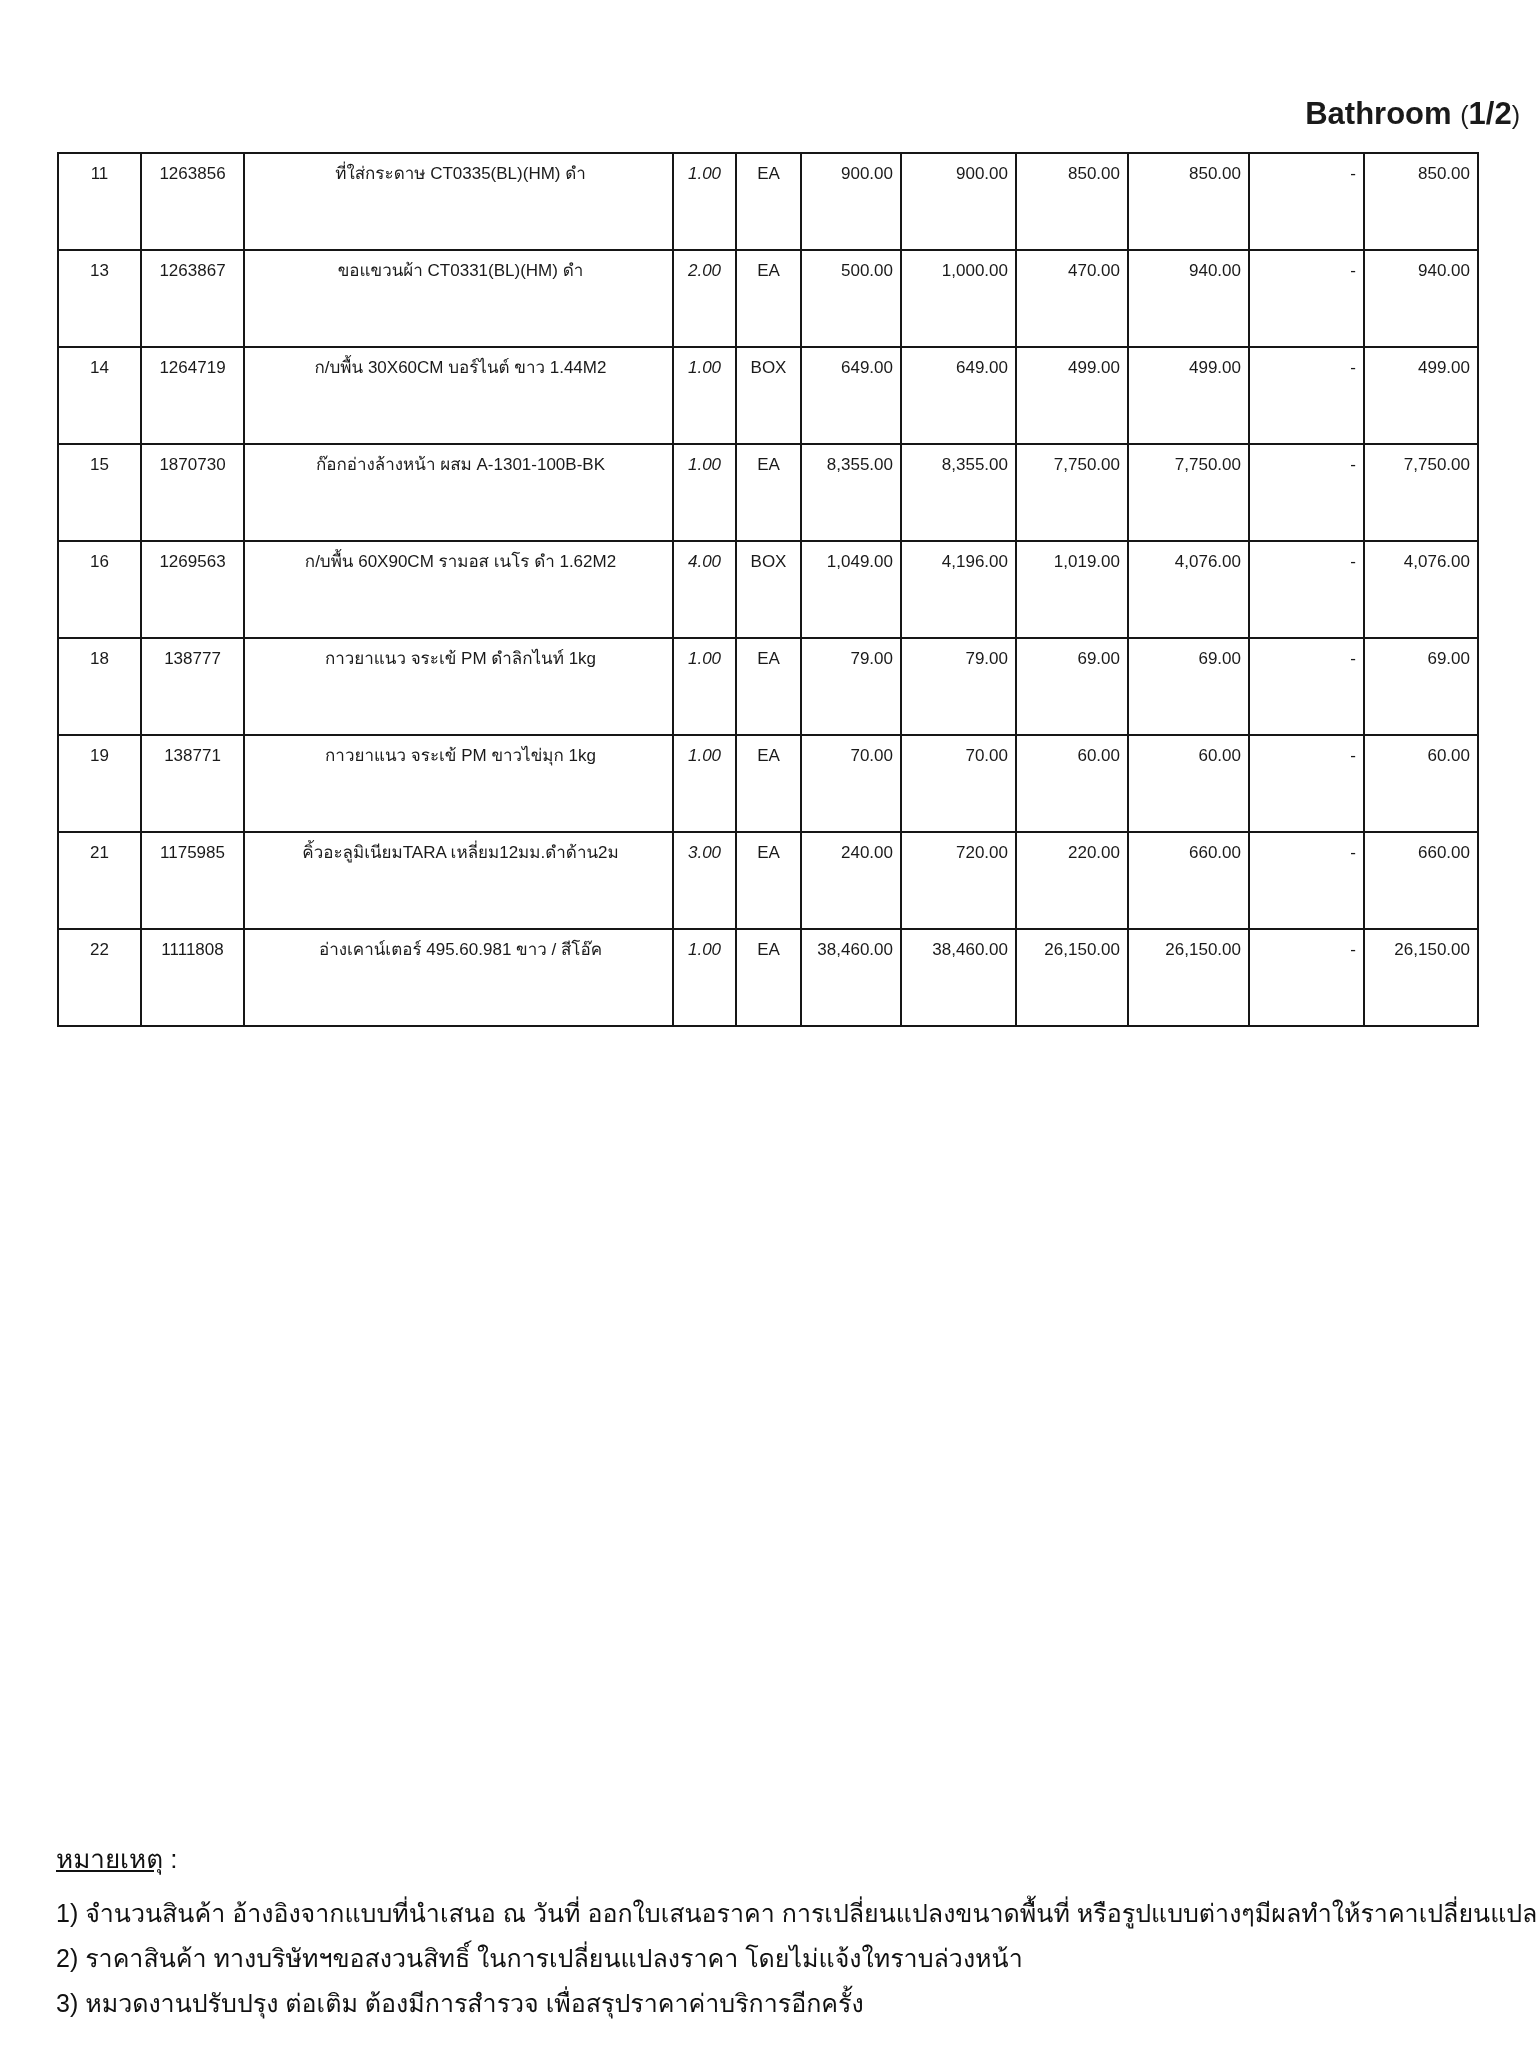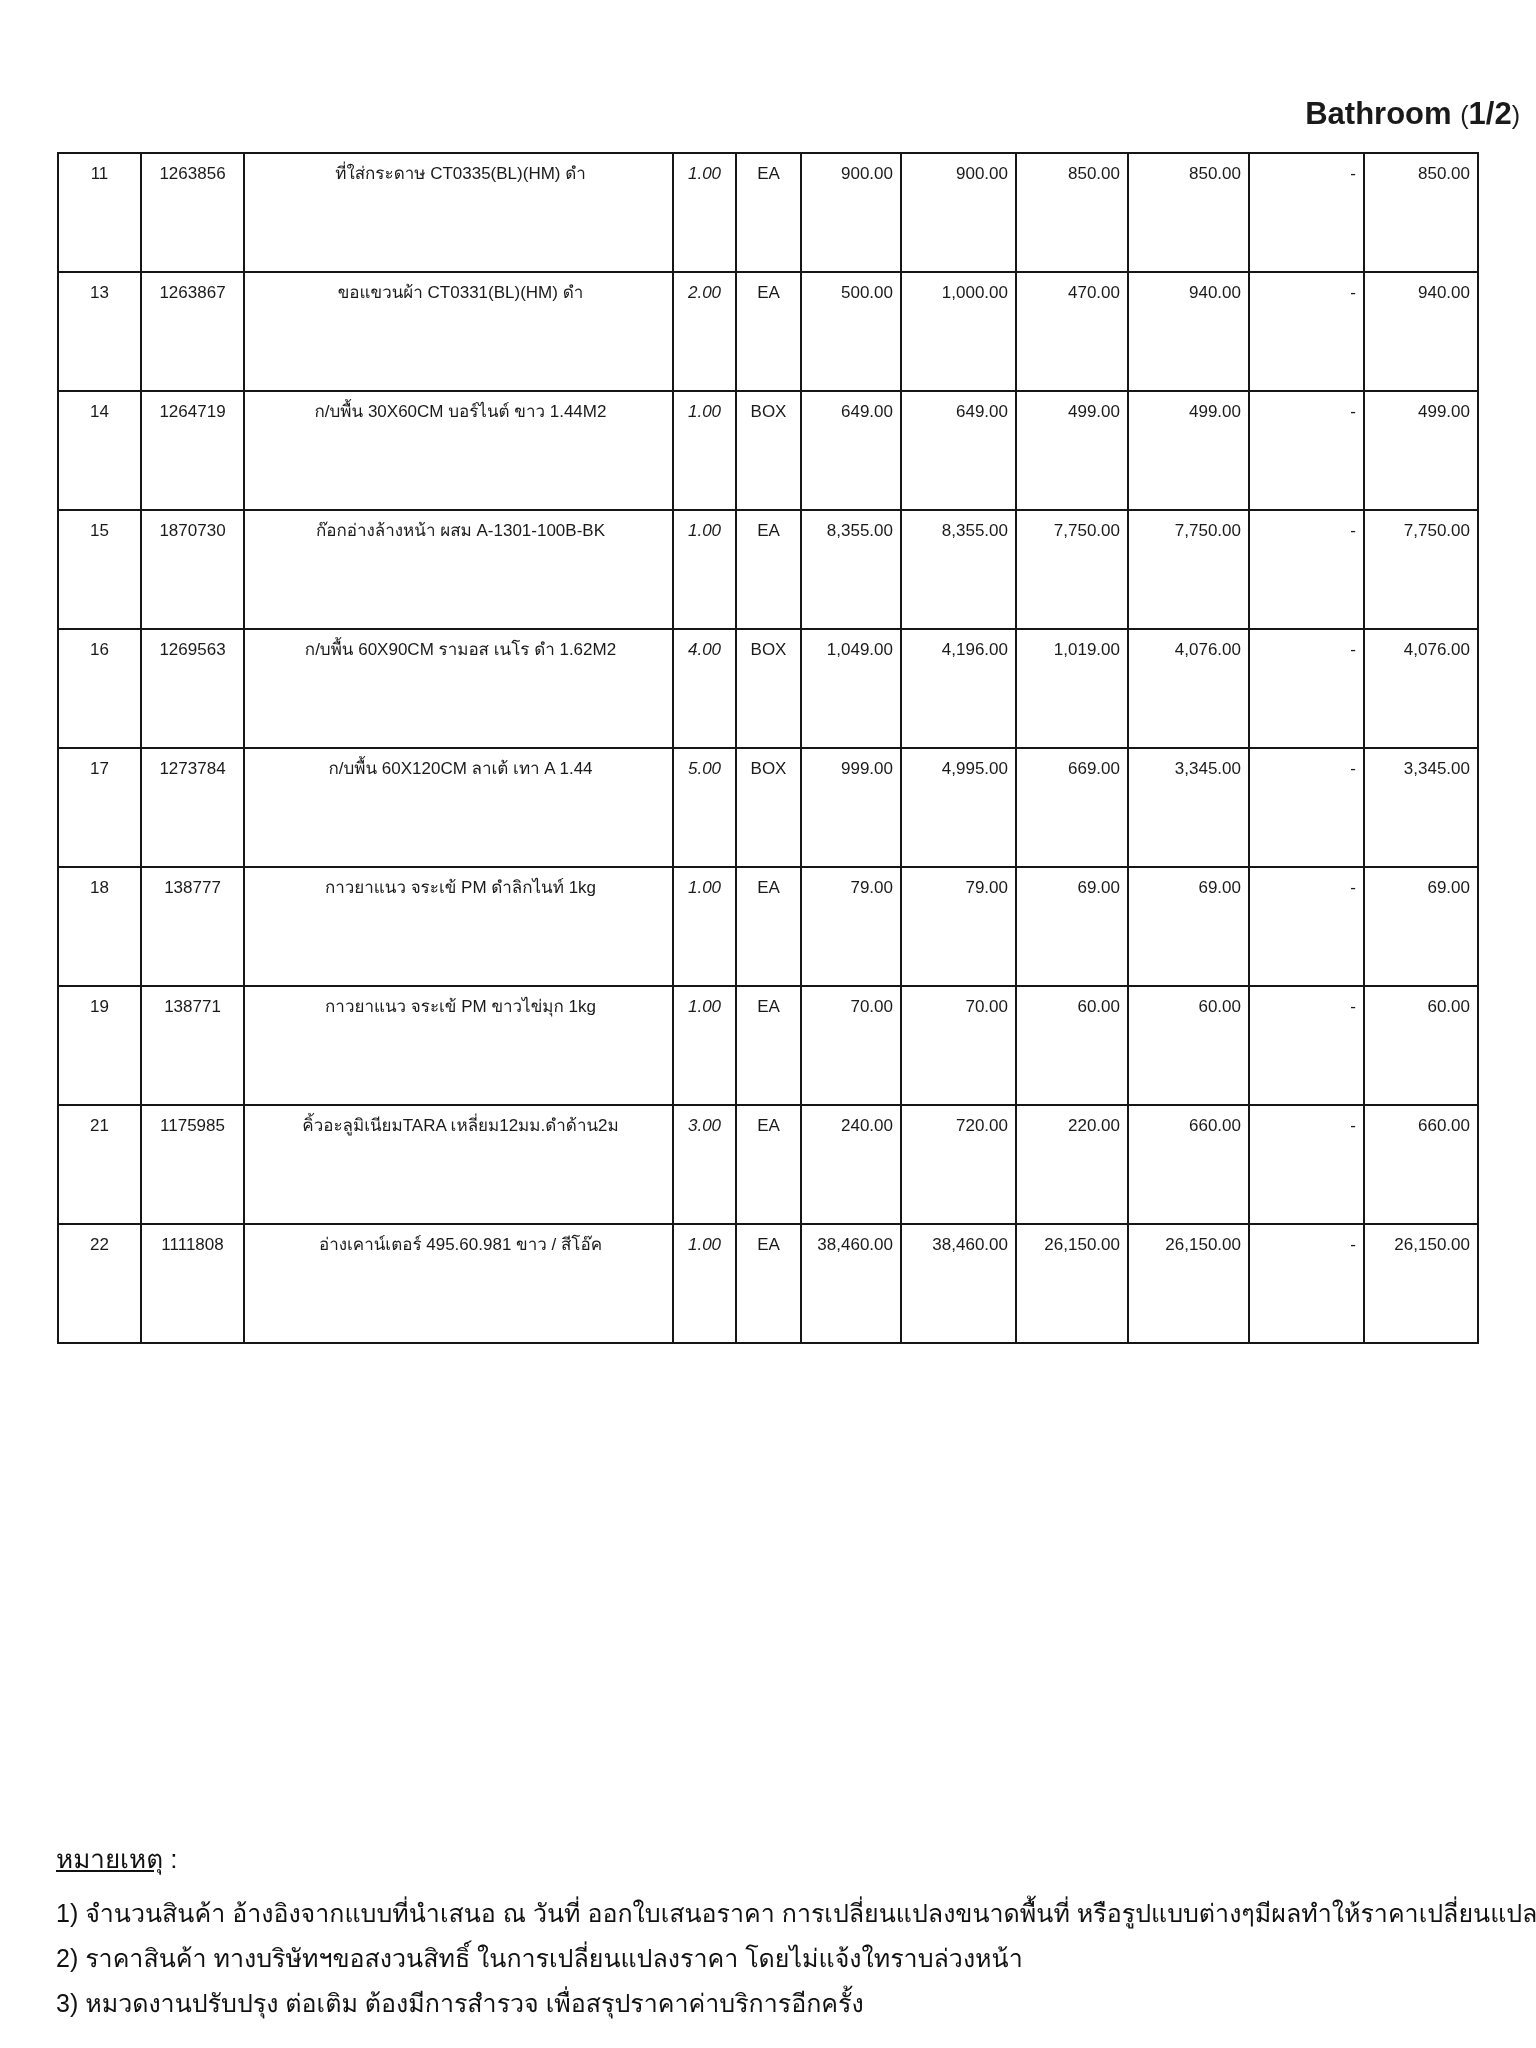--- a/index.html
+++ b/index.html
@@ -34,21 +34,21 @@
   }
   table.quote td {
     border:2px solid #161616;
     vertical-align:top;
     padding:9px 4px 0 4px;
     font-size:17px;
     line-height:1.3;
     white-space:nowrap;
     overflow:hidden;
   }
-  table.quote tr { height:119px; }
+  table.quote tr { height:97px; }
   .c-no   { text-align:center; }
   .c-code { text-align:center; }
   .c-desc { text-align:center; padding-left:8px !important; }
   .c-qty  { text-align:center;font-style:italic; }
   .c-unit { text-align:center; }
   .c-num  { text-align:right; padding-right:7px !important; }
 
   
   .notes {
     position:absolute;
@@ -147,33 +147,20 @@
     <td class="c-qty">4.00</td>
     <td class="c-unit">BOX</td>
     <td class="c-num">1,049.00</td>
     <td class="c-num">4,196.00</td>
     <td class="c-num">1,019.00</td>
     <td class="c-num">4,076.00</td>
     <td class="c-num">-</td>
     <td class="c-num">4,076.00</td>
   </tr>
 
-  <tr>
-    <td class="c-no">17</td>
-    <td class="c-code">1273784</td>
-    <td class="c-desc">ก/บพื้น 60X120CM ลาเต้ เทา A 1.44</td>
-    <td class="c-qty">5.00</td>
-    <td class="c-unit">BOX</td>
-    <td class="c-num">999.00</td>
-    <td class="c-num">4,995.00</td>
-    <td class="c-num">669.00</td>
-    <td class="c-num">3,345.00</td>
-    <td class="c-num">-</td>
-    <td class="c-num">3,345.00</td>
-  </tr>
 
   <tr>
     <td class="c-no">18</td>
     <td class="c-code">138777</td>
     <td class="c-desc">กาวยาแนว จระเข้ PM ดำลิกไนท์ 1kg</td>
     <td class="c-qty">1.00</td>
     <td class="c-unit">EA</td>
     <td class="c-num">79.00</td>
     <td class="c-num">79.00</td>
     <td class="c-num">69.00</td>

